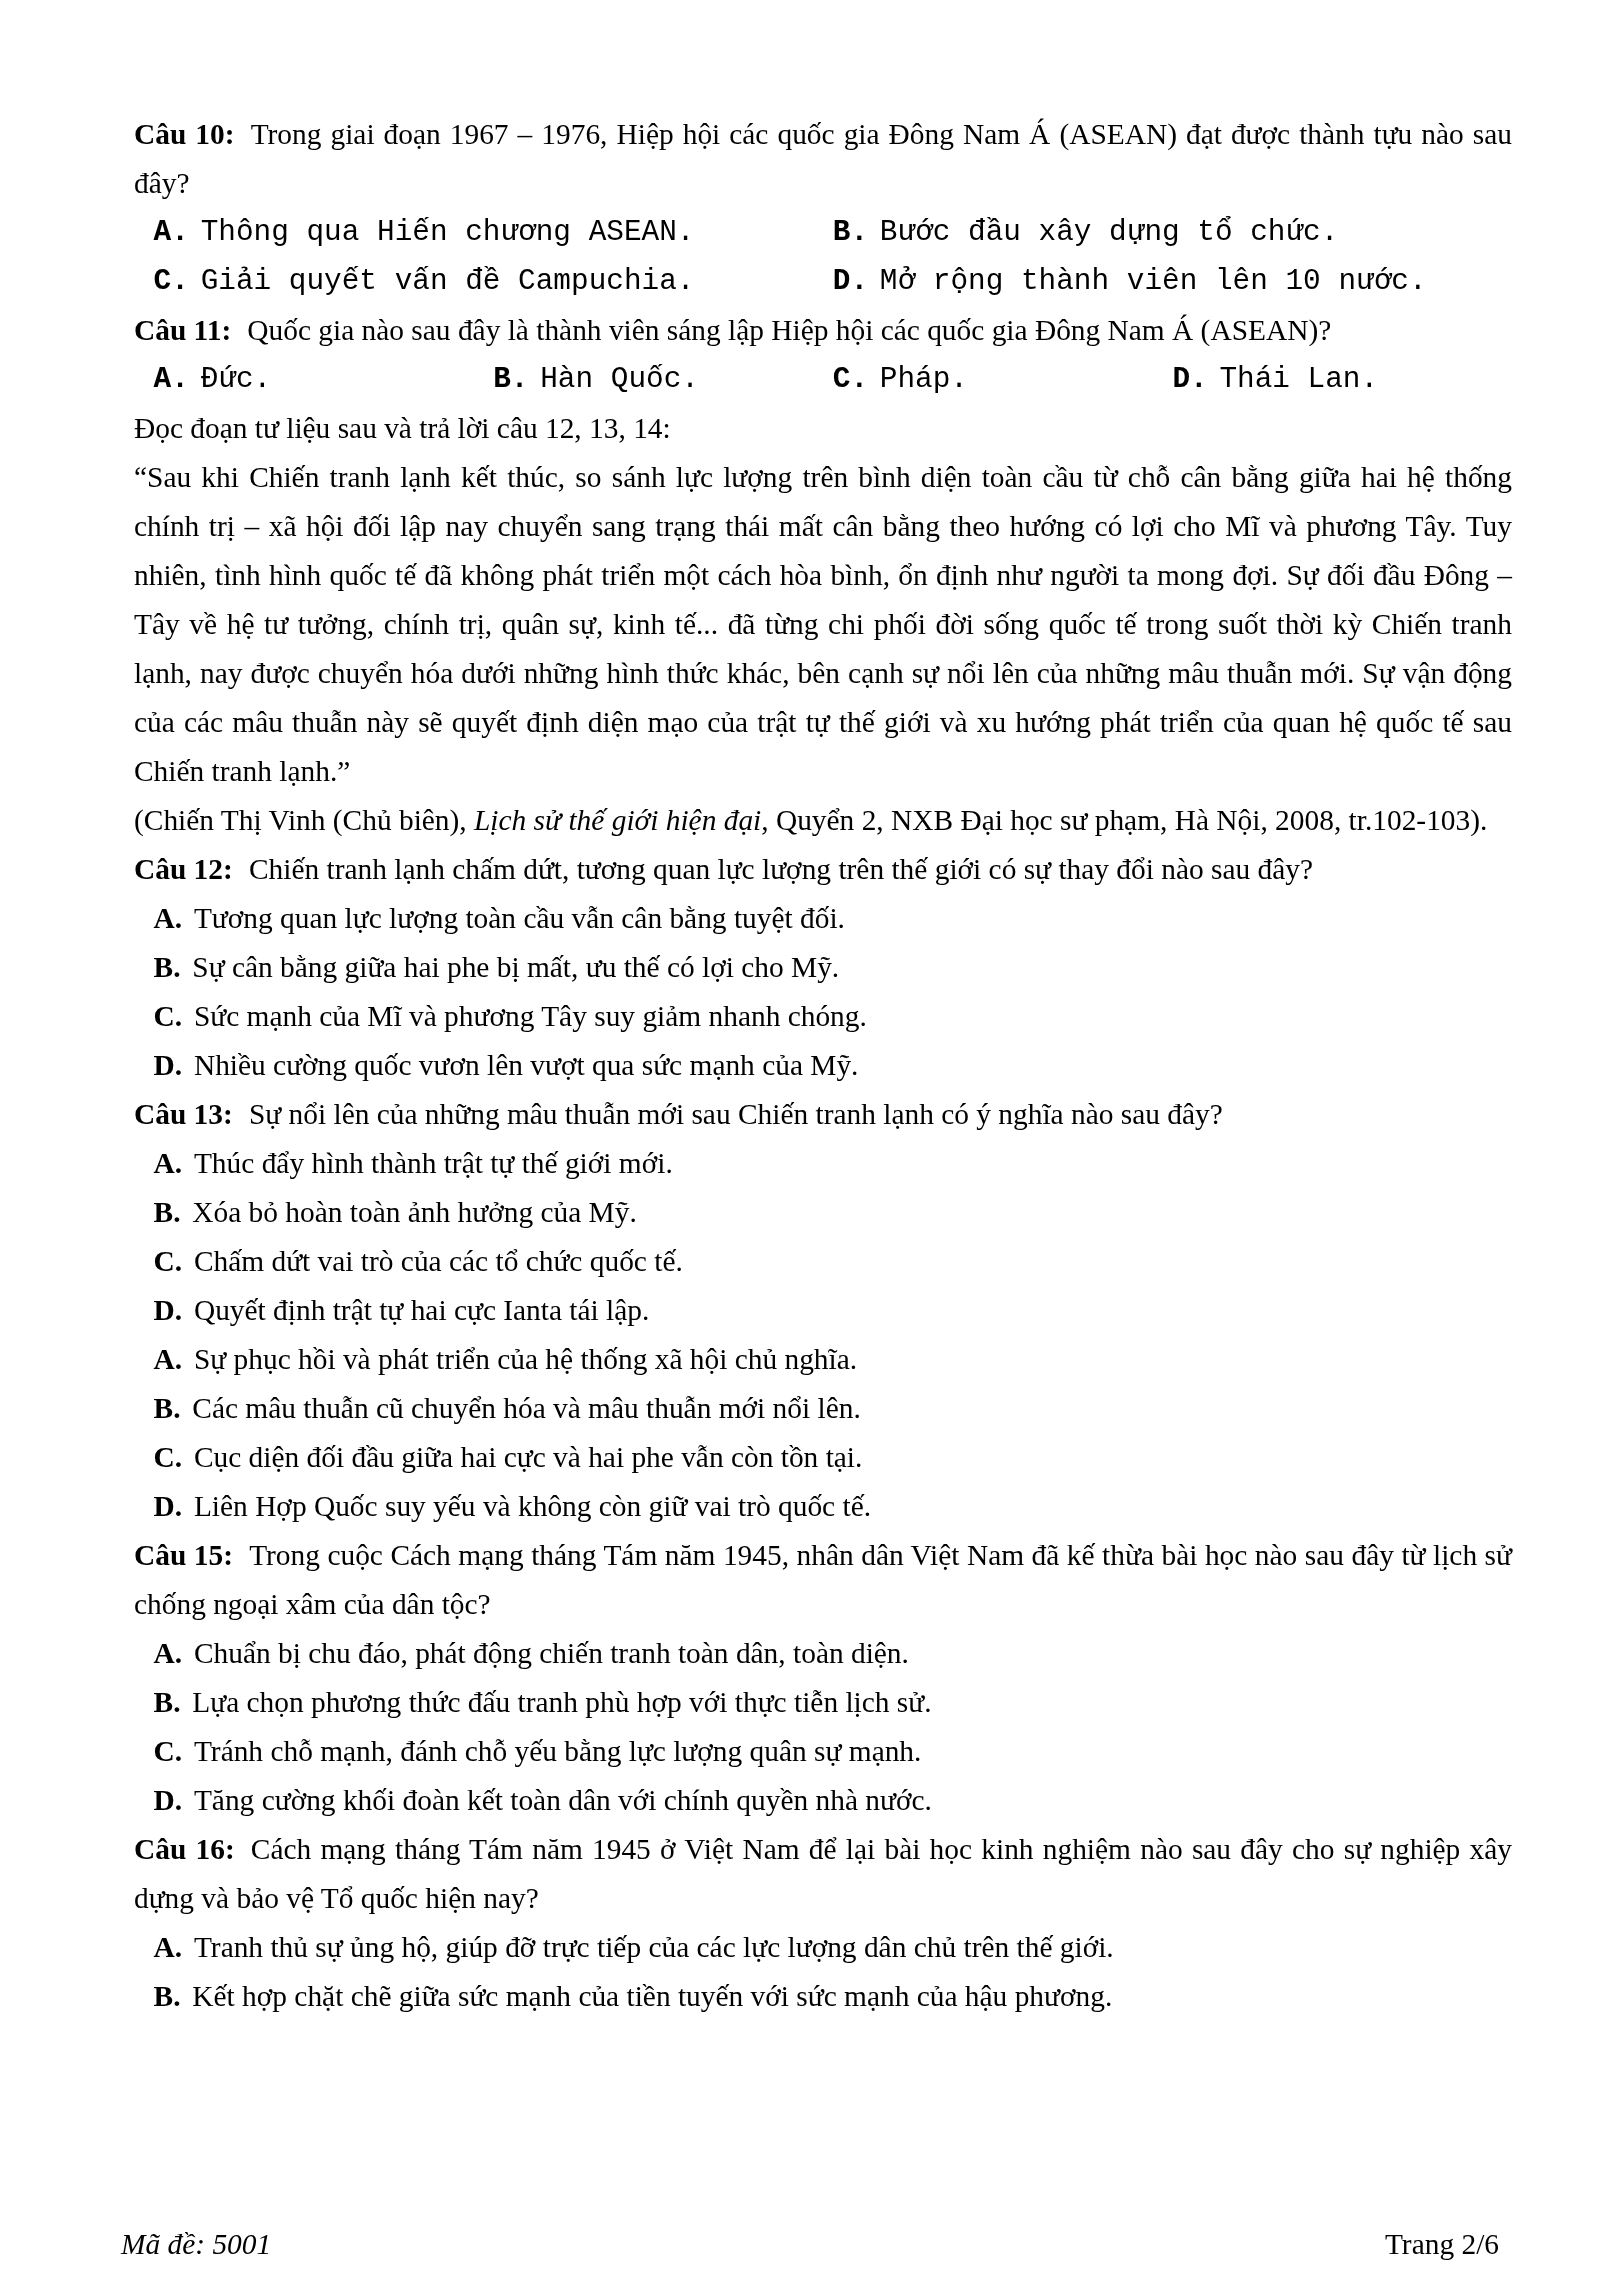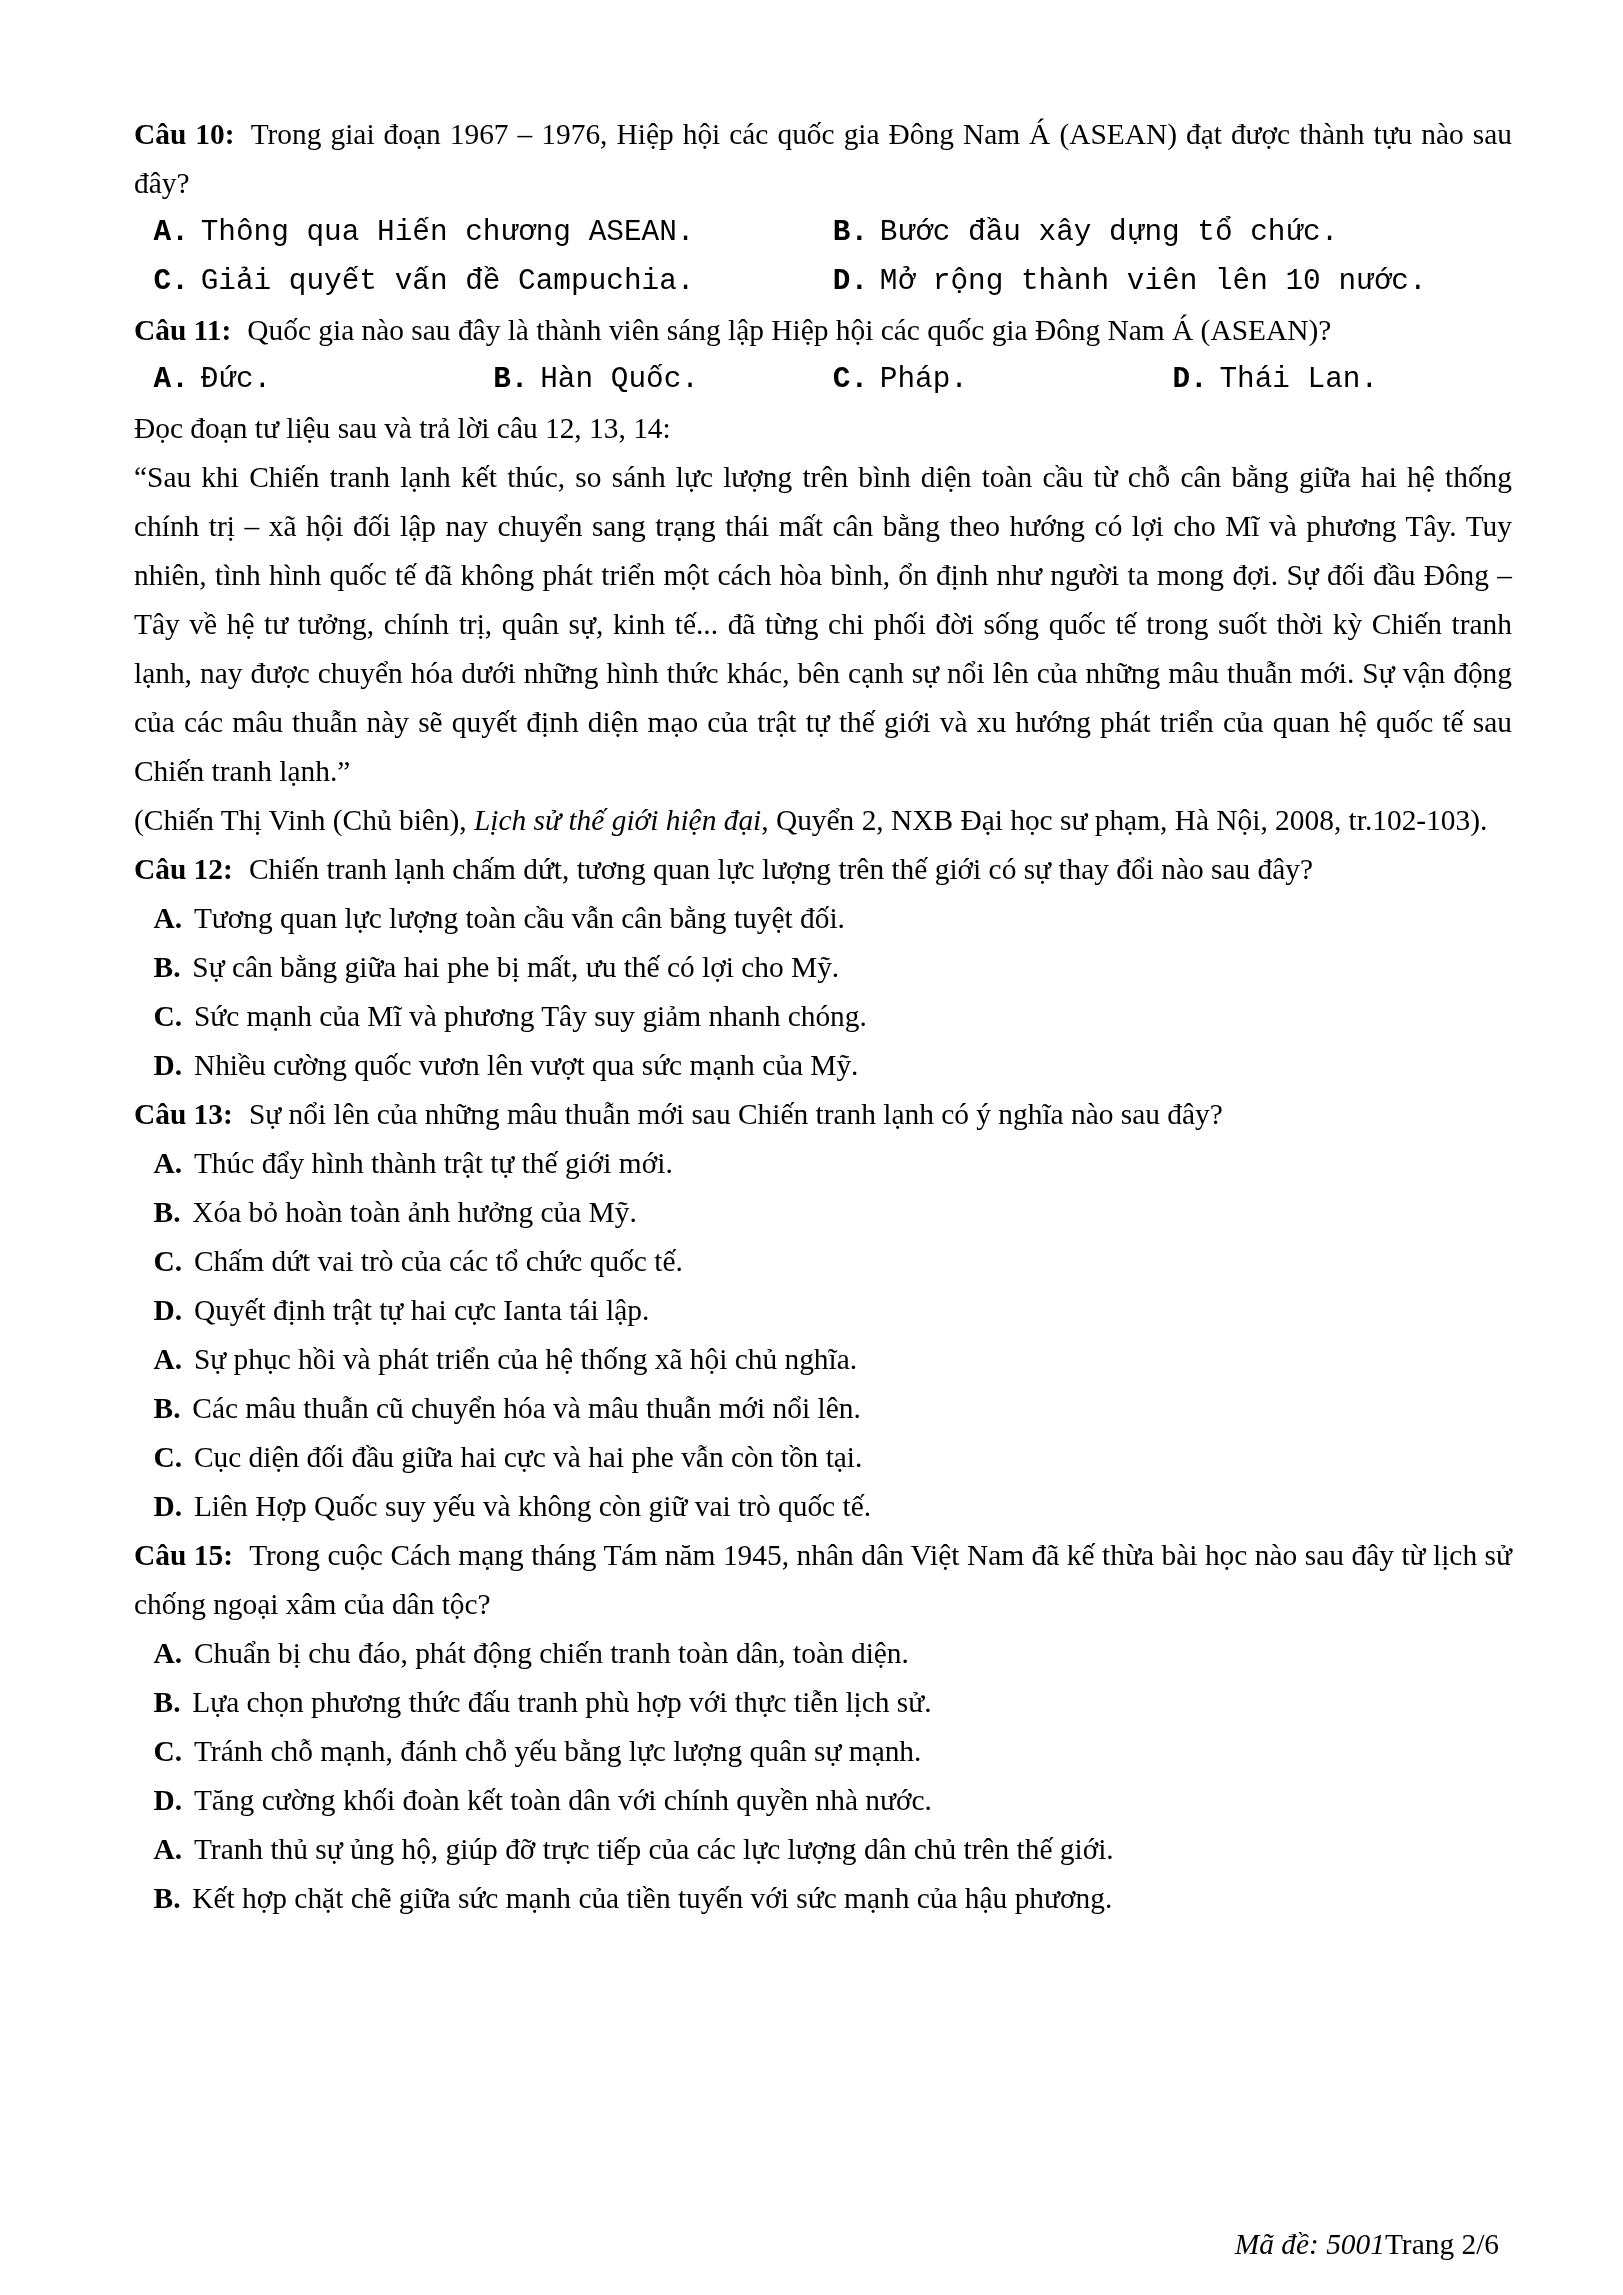--- a/index.html
+++ b/index.html
@@ -18,21 +18,21 @@
   .opts{padding-left:19.6px;}
   .row{display:flex;font-family:Liberation Mono, monospace;}
   .c2{width:50%;}
   .c4{width:25%;}
   .opt{text-align:left;}
   .reading-head{font-weight:normal;}
   .quote{}
   .footer{
     position:absolute;left:121px;right:124px;top:2220px;
     font-size:29.4px;line-height:49px;
-    display:flex;justify-content:flex-end;
+    display:flex;justify-content:space-between;
   }
   .code{font-style:italic;}
 </style>
 </head>
 <body>
 
 <div class="page">
   <main class="content">
 
     <p class="q"><b class="ql">Câu 10:</b><span>Trong giai đoạn 1967 – 1976, Hiệp hội các quốc gia Đông Nam Á (ASEAN) đạt được thành tựu nào sau đây?</span></p>
@@ -85,20 +85,21 @@
     </div>
 
     <p class="q"><b class="ql">Câu 15:</b><span>Trong cuộc Cách mạng tháng Tám năm 1945, nhân dân Việt Nam đã kế thừa bài học nào sau đây từ lịch sử chống ngoại xâm của dân tộc?</span></p>
     <div class="opts">
       <p class="opt"><b class="ol">A.</b><span>Chuẩn bị chu đáo, phát động chiến tranh toàn dân, toàn diện.</span></p>
       <p class="opt"><b class="ol">B.</b><span>Lựa chọn phương thức đấu tranh phù hợp với thực tiễn lịch sử.</span></p>
       <p class="opt"><b class="ol">C.</b><span>Tránh chỗ mạnh, đánh chỗ yếu bằng lực lượng quân sự mạnh.</span></p>
       <p class="opt"><b class="ol">D.</b><span>Tăng cường khối đoàn kết toàn dân với chính quyền nhà nước.</span></p>
     </div>
 
+    <p class="q"><b class="ql">Câu 16:</b><span>Cách mạng tháng Tám năm 1945 ở Việt Nam để lại bài học kinh nghiệm nào sau đây cho sự nghiệp xây dựng và bảo vệ Tổ quốc hiện nay?</span></p>
     <div class="opts">
       <p class="opt"><b class="ol">A.</b><span>Tranh thủ sự ủng hộ, giúp đỡ trực tiếp của các lực lượng dân chủ trên thế giới.</span></p>
       <p class="opt"><b class="ol">B.</b><span>Kết hợp chặt chẽ giữa sức mạnh của tiền tuyến với sức mạnh của hậu phương.</span></p>
     </div>
 
   </main>
 
   <footer class="footer">
     <span class="code">Mã đề: 5001</span>
     <span class="pageno">Trang 2/6</span>

